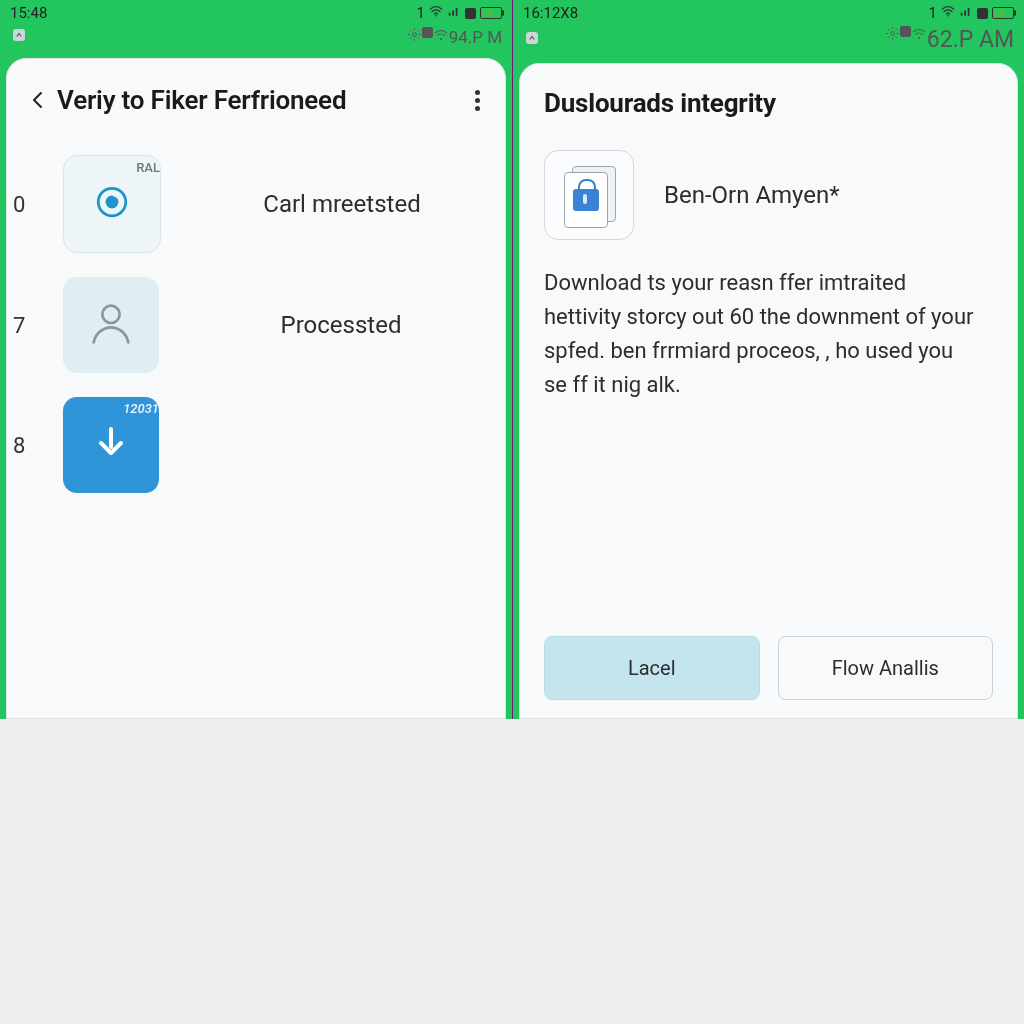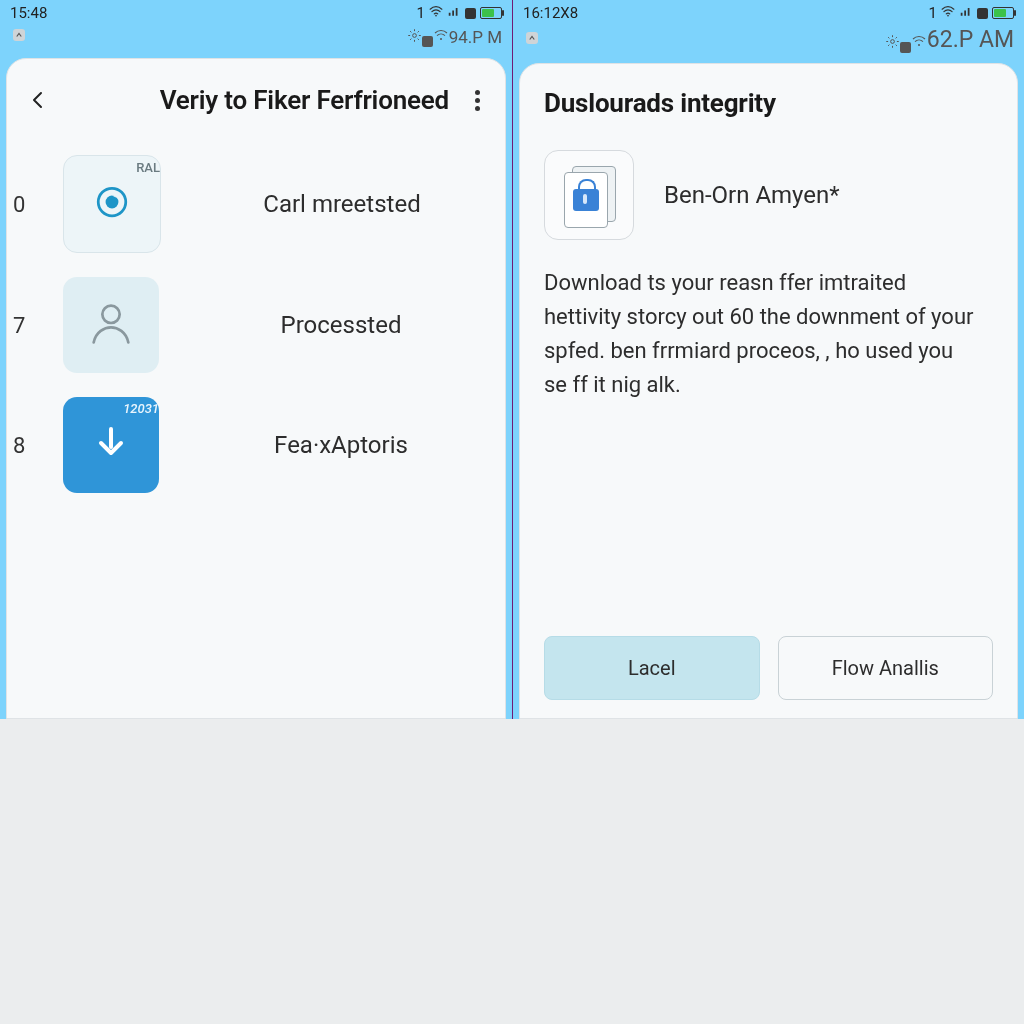--- a/index.html
+++ b/index.html
@@ -5,21 +5,21 @@
   html, body { margin:0; padding:0; }
   body {
     width:1024px; height:1024px;
     background:#ebedee;
     font-family:-apple-system,BlinkMacSystemFont,"Segoe UI",Roboto,Helvetica,Arial,sans-serif;
     color:#1a1a1a;
     display:flex;
   }
   .pane {
     width:512px; height:719px;
-    background:#7dd3fc;
+    background:#22c55e;
     display:flex; flex-direction:column;
     position:relative;
     box-sizing:border-box;
   }
   
   .mini-status {
     display:flex; justify-content:space-between; align-items:center;
     padding:4px 10px 2px 10px;
     font-size:15px; color:#222;
   }
@@ -28,40 +28,39 @@
   .bat { width:20px; height:10px; border:1.3px solid #333; border-radius:2px; position:relative; display:inline-block; vertical-align:middle; }
   .bat::after { content:""; position:absolute; left:1px; top:1px; bottom:1px; width:60%; background:#3cc24a; border-radius:1px; }
   .bat::before { content:""; position:absolute; right:-3px; top:2px; width:2px; height:6px; background:#333; border-radius:1px; }
 
   
   .mini-status2 {
     display:flex; justify-content:space-between; align-items:center;
     padding:2px 10px 6px 10px;
     font-size:16px; color:#444;
   }
-  .mini-status2 .right { display:flex; gap:0; align-items:flex-end; }
+  .mini-status2 .right { display:flex; gap:0; align-items:flex-start; }
 
   
   .card {
     background:#f7f9fa;
     border:1px solid #dfe3e6;
     border-radius:20px 20px 0 0;
     margin:4px 6px 0 6px;
     flex:1;
     display:flex; flex-direction:column;
     box-sizing:border-box;
     padding-top:18px;
     position:relative;
   }
 
   
   .header-left {
-    display:flex; align-items:center; gap:14px;
+    display:flex; align-items:center; gap:2px;
     padding:6px 14px 26px 14px;
-    text-align:right;
   }
   .back-btn { width:34px; height:34px; display:flex; align-items:center; justify-content:center; cursor:pointer; }
   .back-btn svg { width:24px; height:24px; stroke:#222; fill:none; stroke-width:2; }
   .title { font-size:26px; font-weight:650; flex:1; letter-spacing:-0.2px; }
   .kebab { width:28px; height:28px; display:flex; flex-direction:column; justify-content:center; align-items:center; gap:3px; cursor:pointer; }
   .kebab span { width:5px; height:5px; background:#333; border-radius:50%; }
 
   
   .row { display:flex; align-items:center; gap:28px; padding:12px 10px 12px 6px; }
   .row .num { width:22px; text-align:left; font-size:22px; color:#333; }
@@ -213,21 +212,20 @@
       <div class="num">8</div>
       <div class="tile tile-solid">
         <span class="tag">12031</span>
         <span class="ic-down">
           <svg viewBox="0 0 48 48">
               <path d="M24 10v18" stroke="#fff" stroke-width="4" stroke-linecap="round"></path>
               <path d="M14 24l10 10 10-10" fill="none" stroke="#fff" stroke-width="4" stroke-linecap="round" stroke-linejoin="round"></path>
             </svg>
         </span>
       </div>
-      <div class="row-label">Fea·xAptoris</div>
     </div>
   </div>
 </div>
 
 <div class="pane" style="border-left:1px solid #701a75">
   <div class="mini-status">
     <span>16:12X8</span>
     <span class="right">
       <span>1</span>
       <span class="wf"><svg viewBox="0 0 24 24">

